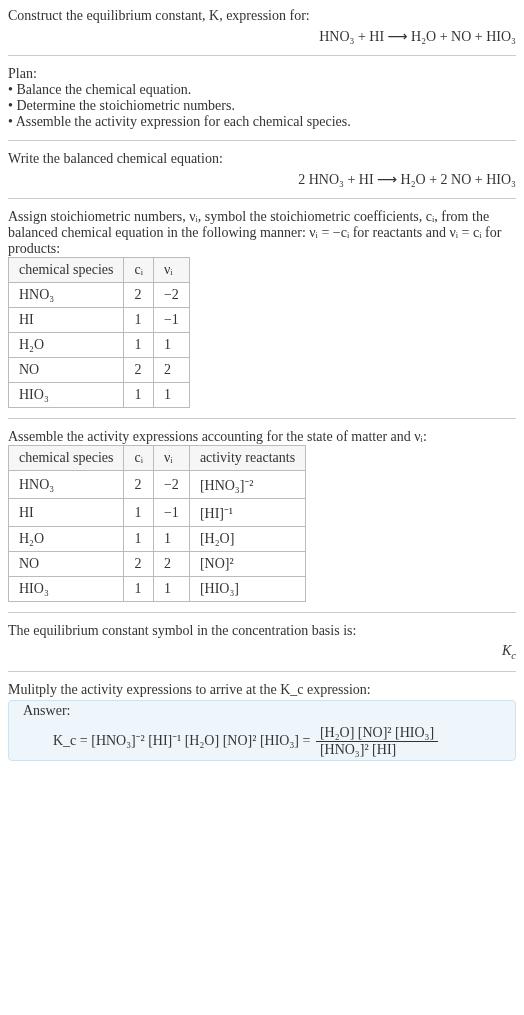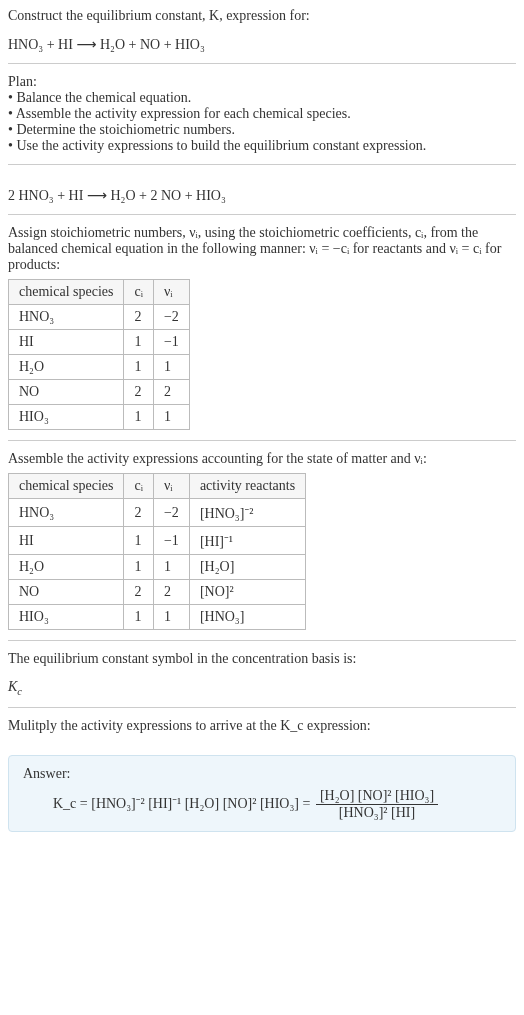--- a/index.html
+++ b/index.html
@@ -10,76 +10,74 @@
     padding: 8px;
     width: 508px;
     background: #fff;
   }
   .section {
     border-bottom: 1px solid #ccc;
     padding: 10px 0;
   }
   .section:last-of-type { border-bottom: none; }
   .intro { padding-top: 0; font-family: Liberation Serif, serif; }
-  .eqn { margin-top: 12px; }
+  .eqn { margin-top: 4px; text-align: right; }
   sub { font-size: 0.75em; }
   table {
     border-collapse: collapse;
-    margin-top: 6px;
   }
   th, td {
     border: 1px solid #bbb;
     padding: 4px 10px;
     text-align: left;
     font-weight: normal;
   }
   th { background: #f6f6f6; }
   .answer-box {
     background: #eef6fb;
     border: 1px solid #cfe3ef;
     border-radius: 4px;
-    padding: 10px 14px;
-    margin-top: 21px;
+    padding: 2px 14px;
+    margin-top: 2px;
   }
   .answer-label { margin-bottom: 6px; }
   .frac {
     display: inline-block;
     vertical-align: middle;
-    text-align: center;
     margin: 0 2px;
   }
   .frac .num { display: block; border-bottom: 1px solid #333; padding: 0 4px; }
   .frac .den { display: block; padding: 0 4px; }
   .ital { font-style: italic; }
   .kc-line { padding-left: 30px; }
 </style>
 </head>
 <body>
 
 <div class="section intro">
   <div>
     <span>Construct the equilibrium constant, K, expression for:</span>
   </div>
   <div class="eqn">HNO₃ + HI ⟶ H₂O + NO + HIO₃</div>
 </div>
 
 <div class="section">
   <div>Plan:</div>
   <div>• Balance the chemical equation.</div>
+  <div>• Determine the stoichiometric numbers.</div>
   <div>• Assemble the activity expression for each chemical species.</div>
-  <div>• Determine the stoichiometric numbers.</div>
-  <div>• Use the activity expressions to build the equilibrium constant expression.</div>
 </div>
 
 <div class="section">
+  <div>Write the balanced chemical equation:</div>
   <div class="eqn">2 HNO₃ + HI ⟶ H₂O + 2 NO + HIO₃</div>
 </div>
 
 <div class="section">
-  <div>Assign stoichiometric numbers, νᵢ, using the stoichiometric coefficients, cᵢ, from the balanced chemical equation in the following manner: νᵢ = −cᵢ for reactants and νᵢ = cᵢ for products:</div>
+  <div>Assign stoichiometric numbers, νᵢ, symbol the stoichiometric coefficients, cᵢ, from the balanced chemical equation in the following manner: νᵢ = −cᵢ for reactants and νᵢ = cᵢ for products:</div>
   <table>
     <tbody>
         <tr>
       <th>chemical species</th>
       <th>cᵢ</th>
       <th>νᵢ</th>
     </tr>
     <tr>
       <td>HNO₃</td>
       <td>2</td>
@@ -140,21 +138,21 @@
     <tr>
       <td>NO</td>
       <td>2</td>
       <td>2</td>
       <td>[NO]²</td>
     </tr>
     <tr>
       <td>HIO₃</td>
       <td>1</td>
       <td>1</td>
-      <td>[HNO₃]</td>
+      <td>[HIO₃]</td>
     </tr>
   </tbody>
     </table>
 </div>
 
 <div class="section">
   <div>The equilibrium constant symbol in the concentration basis is:</div>
   <div class="eqn ital"><span class="ital">K</span><sub>c</sub></div>
 </div>
 

